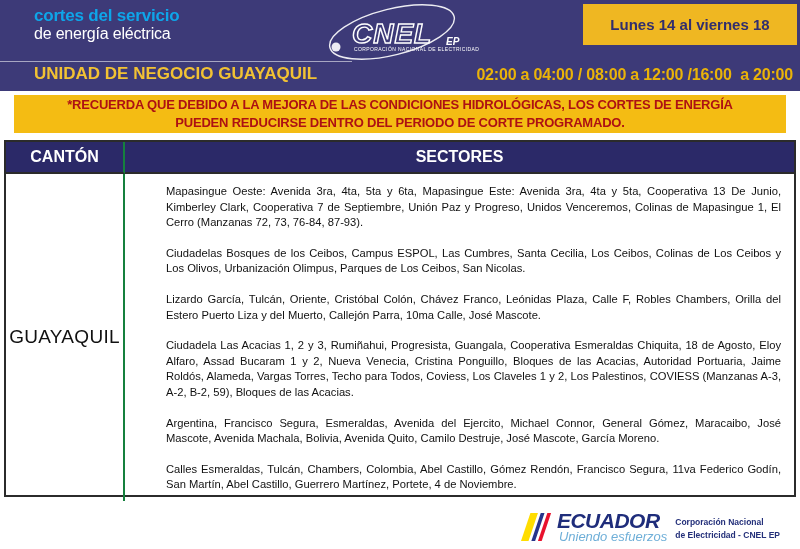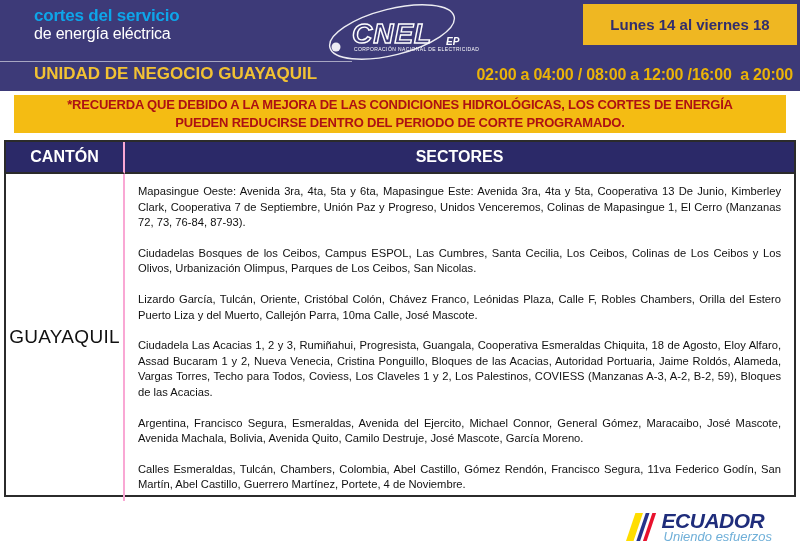--- a/index.html
+++ b/index.html
@@ -24,27 +24,27 @@
 
   
   .notice { position:absolute; left:14px; top:95px; width:772px; height:38px; background:#F4BC13;
             color:#AD1113; font-weight:bold; font-size:13px; text-align:center; letter-spacing:-0.2px;
             display:flex; flex-direction:column; justify-content:center; line-height:1.35; }
 
   
   .sched-table { position:absolute; left:4px; top:140px; width:792px; height:357px;
                  border:2px solid #2b2b2b; display:grid;
                  grid-template-columns:119px 1fr; grid-template-rows:32px 1fr; background:#fff; }
-  .cell-divider-r { border-right:2px solid #f9a8d4; }
+  .cell-divider-r { border-right:2px solid #15803d; }
   .th { background:#2B2968; color:#ffffff; font-weight:bold; font-size:16px;
         display:flex; align-items:center; justify-content:center; border-bottom:2px solid #2b2b2b; }
   .td-canton { display:flex; align-items:center; justify-content:center;
                color:#111111; font-size:19px; letter-spacing:0.3px; }
   .td-sectors { padding:10px 13px 8px 13px; color:#111111; font-size:11.2px;
-                line-height:15.6px; text-align:justify; }
+                line-height:15.6px; text-align:justify;margin-left:28px; }
   .td-sectors p + p { margin-top:15px; }
 
   
   .footer-logo { position:absolute; right:20px; bottom:7px; display:flex; align-items:center; }
   .stripes { margin-right:4px; }
   .brand-block { margin-right:8px; text-align:left; }
   .brand { color:#1F2D7B; font-weight:bold; font-style:italic; font-size:21px;
            letter-spacing:-0.5px; line-height:20px; }
   .slogan { color:#6FAFD8; font-style:italic; font-size:13px; line-height:11px; margin-left:2px; }
   .org-block { color:#24307A; font-size:8.5px; font-weight:bold; line-height:1.45; padding-top:4px; }
@@ -103,15 +103,19 @@
   <div class="footer-logo">
     <svg class="stripes" width="32" height="30" viewBox="0 0 34 30" xmlns="http://www.w3.org/2000/svg">
       <polygon points="0,30 10,0 18,0 8,30" fill="#FFDD00"></polygon>
       <polygon points="11,30 21,0 25,0 15,30" fill="#27348B"></polygon>
       <polygon points="18,30 28,0 32,0 22,30" fill="#E8112D"></polygon>
     </svg>
     <div class="brand-block">
       <div class="brand">ECUADOR</div>
       <div class="slogan">Uniendo esfuerzos</div>
     </div>
+    <div class="org-block">
+      <div>Corporación Nacional</div>
+      <div>de Electricidad - CNEL EP</div>
+    </div>
   </div>
 
 </div>
 
 </body></html>

